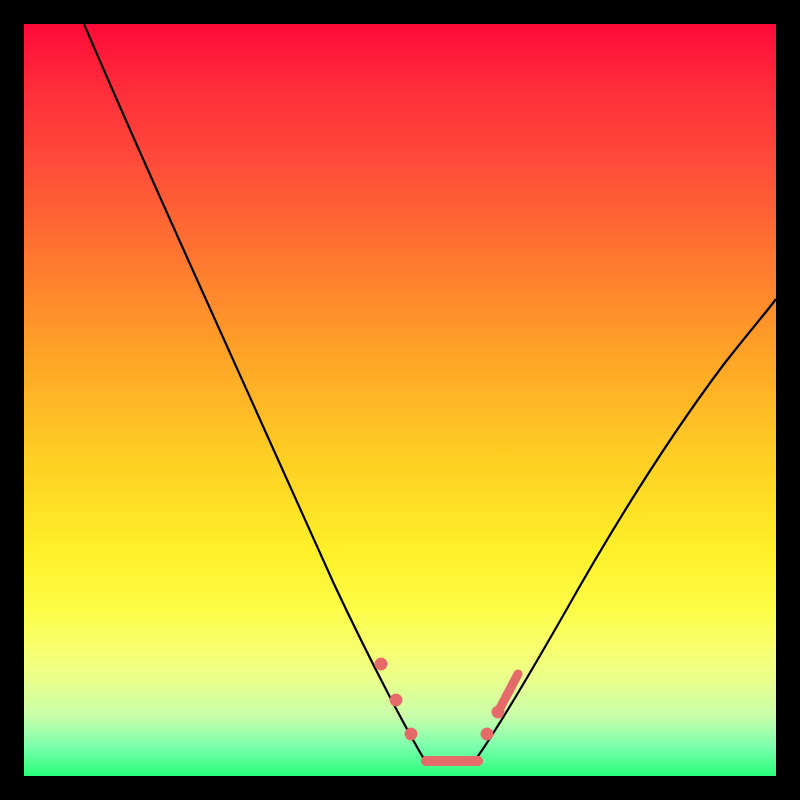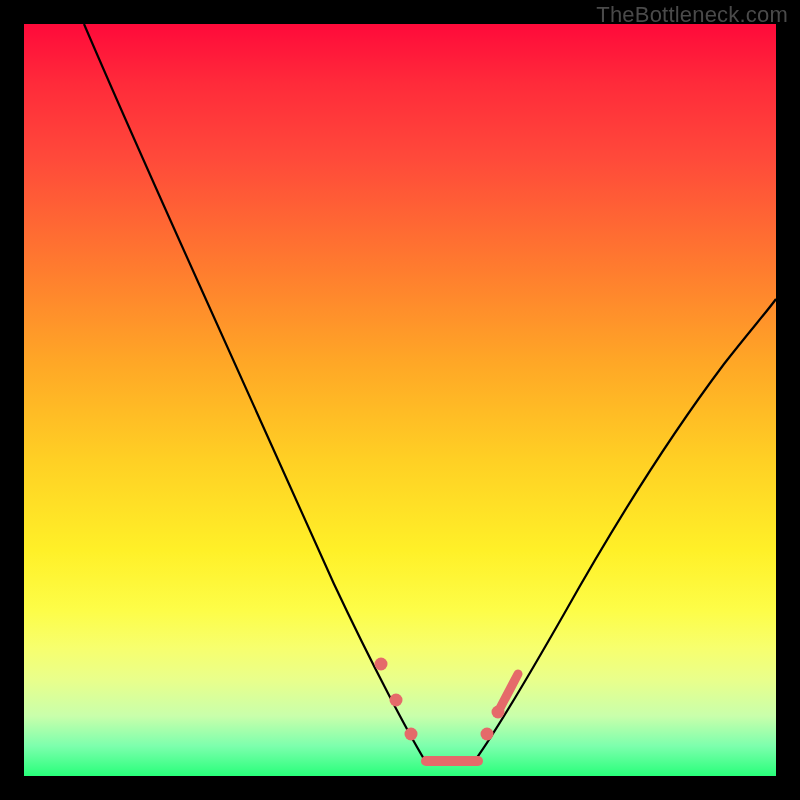--- a/index.html
+++ b/index.html
@@ -95,14 +95,13 @@
 
       <circle class="marker" cx="357" cy="640" r="6.5"></circle>
       <circle class="marker" cx="372" cy="676" r="6.5"></circle>
       <circle class="marker" cx="387" cy="710" r="6.5"></circle>
 
       <circle class="marker" cx="463" cy="710" r="6.5"></circle>
       <circle class="marker" cx="474" cy="688" r="6.5"></circle>
     </svg>
 
   </div>
-  <div class="watermark">TheBottleneck.com</div>
 </div>
 
 </body></html>

